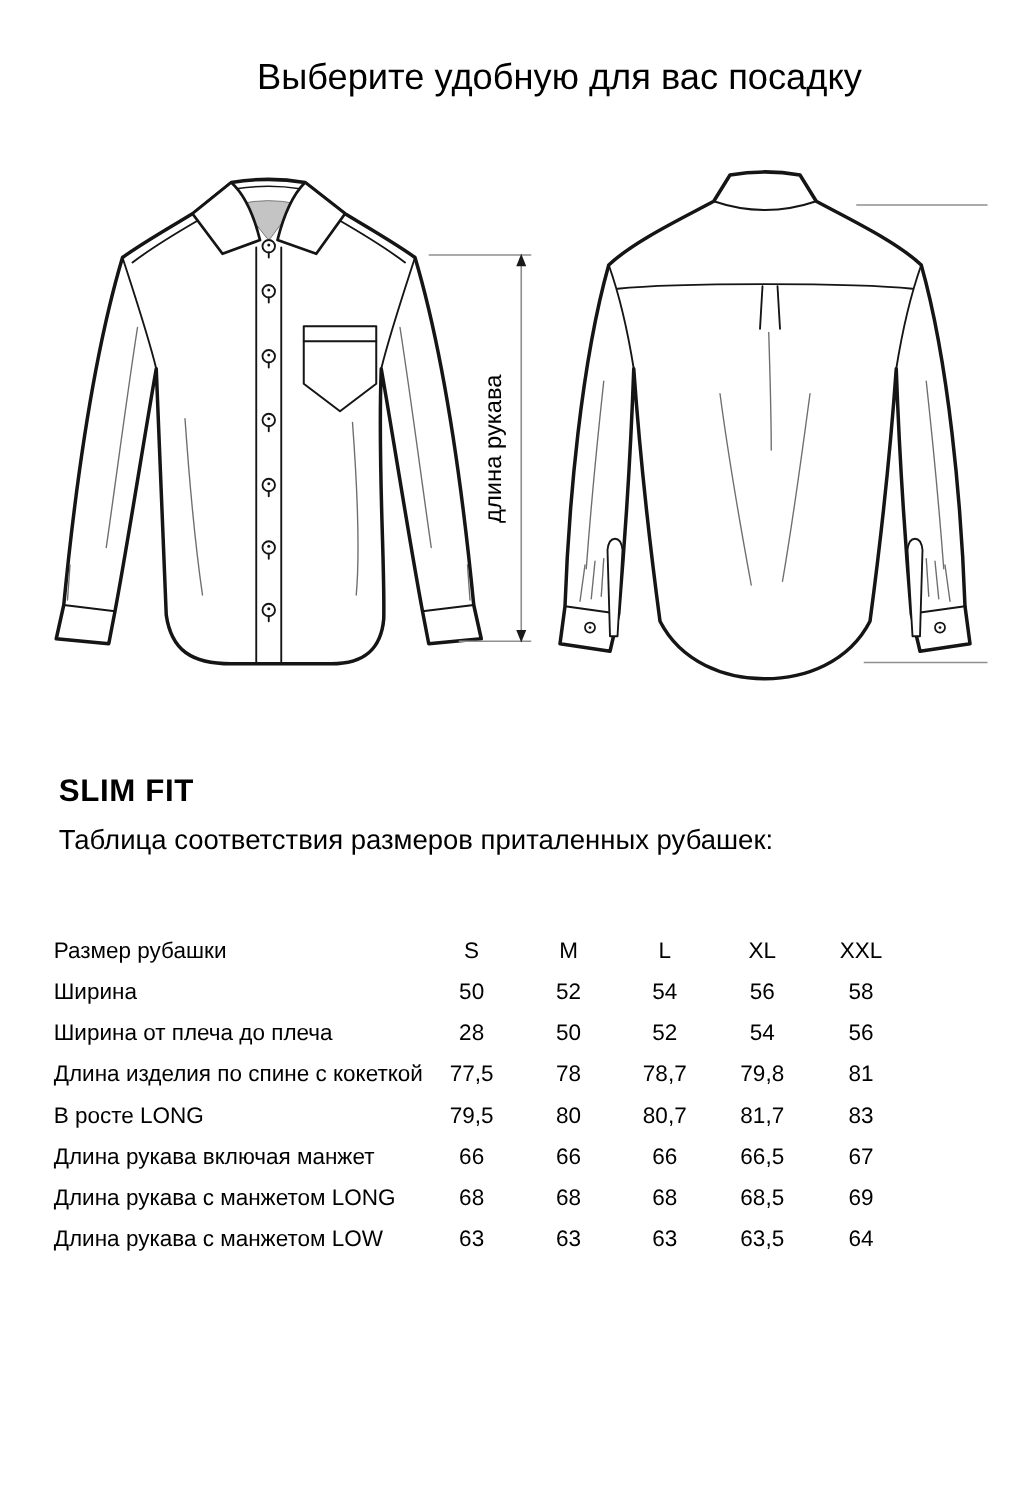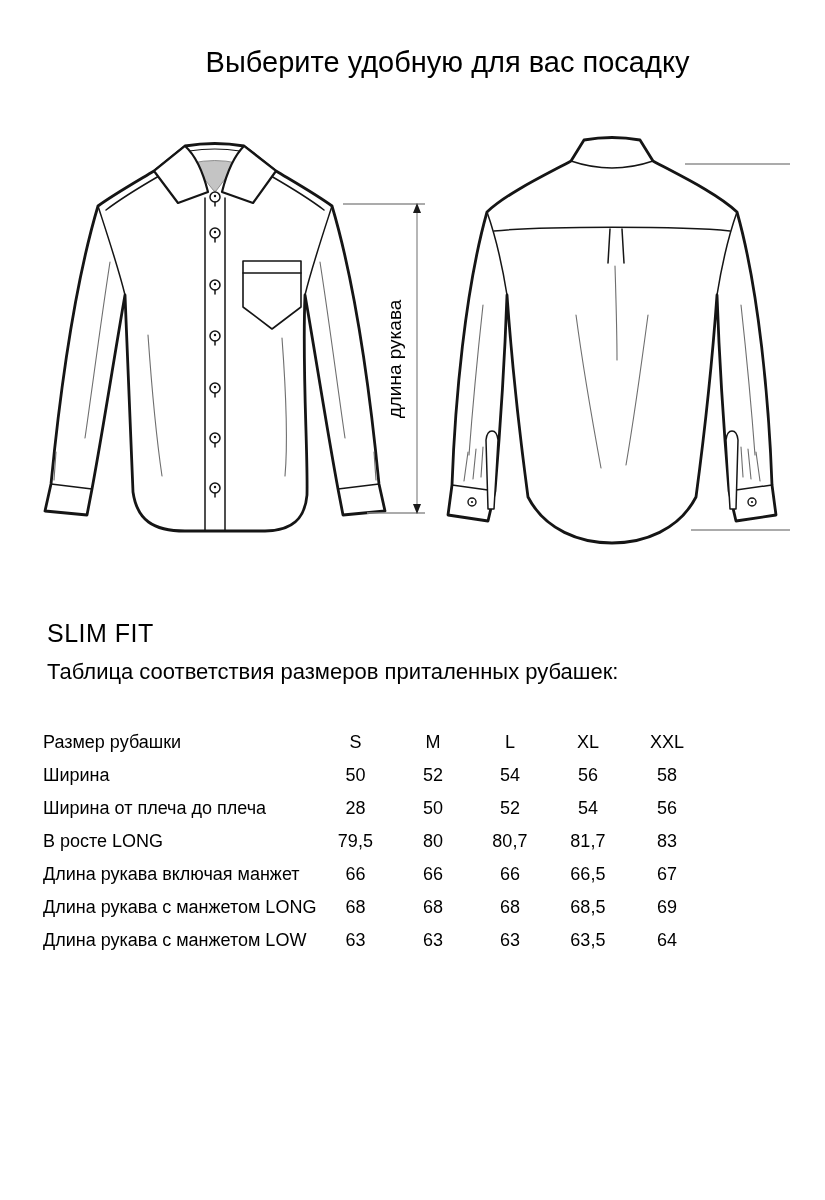--- a/index.html
+++ b/index.html
@@ -37,35 +37,35 @@
   .diagram text {
     font-family: "Liberation Sans", "DejaVu Sans", sans-serif;
     font-size: 19px;
     fill: #000;
   }
   .fit-heading {
     position: absolute;
     top: 620px;
     left: 12px;
     font-size: 25px;
-    font-weight: 400;
+    font-weight: 700;
     letter-spacing: 0.5px;
     line-height: 1.1;
   }
   .fit-subtitle {
     position: absolute;
     top: 660px;
     left: 12px;
     font-size: 22px;
     font-weight: 400;
     line-height: 1.1;
   }
   .size-table {
     position: absolute;
-    top: 726px;
+    top: 744px;
     left: 8px;
     border-collapse: collapse;
     table-layout: fixed;
     font-size: 18px;
     line-height: 33px;
   }
   .size-table th, .size-table td {
     font-weight: 400;
     height: 33px;
     padding: 0;
@@ -261,20 +261,28 @@
         </tr>
         <tr>
           <td class="lbl">Ширина от плеча до плеча</td>
           <td>28</td>
           <td>50</td>
           <td>52</td>
           <td>54</td>
           <td>56</td>
         </tr>
         <tr>
+          <td class="lbl">Длина изделия по спине с кокеткой</td>
+          <td>77,5</td>
+          <td>78</td>
+          <td>78,7</td>
+          <td>79,8</td>
+          <td>81</td>
+        </tr>
+        <tr>
           <td class="lbl">В росте LONG</td>
           <td>79,5</td>
           <td>80</td>
           <td>80,7</td>
           <td>81,7</td>
           <td>83</td>
         </tr>
         <tr>
           <td class="lbl">Длина рукава включая манжет</td>
           <td>66</td>

